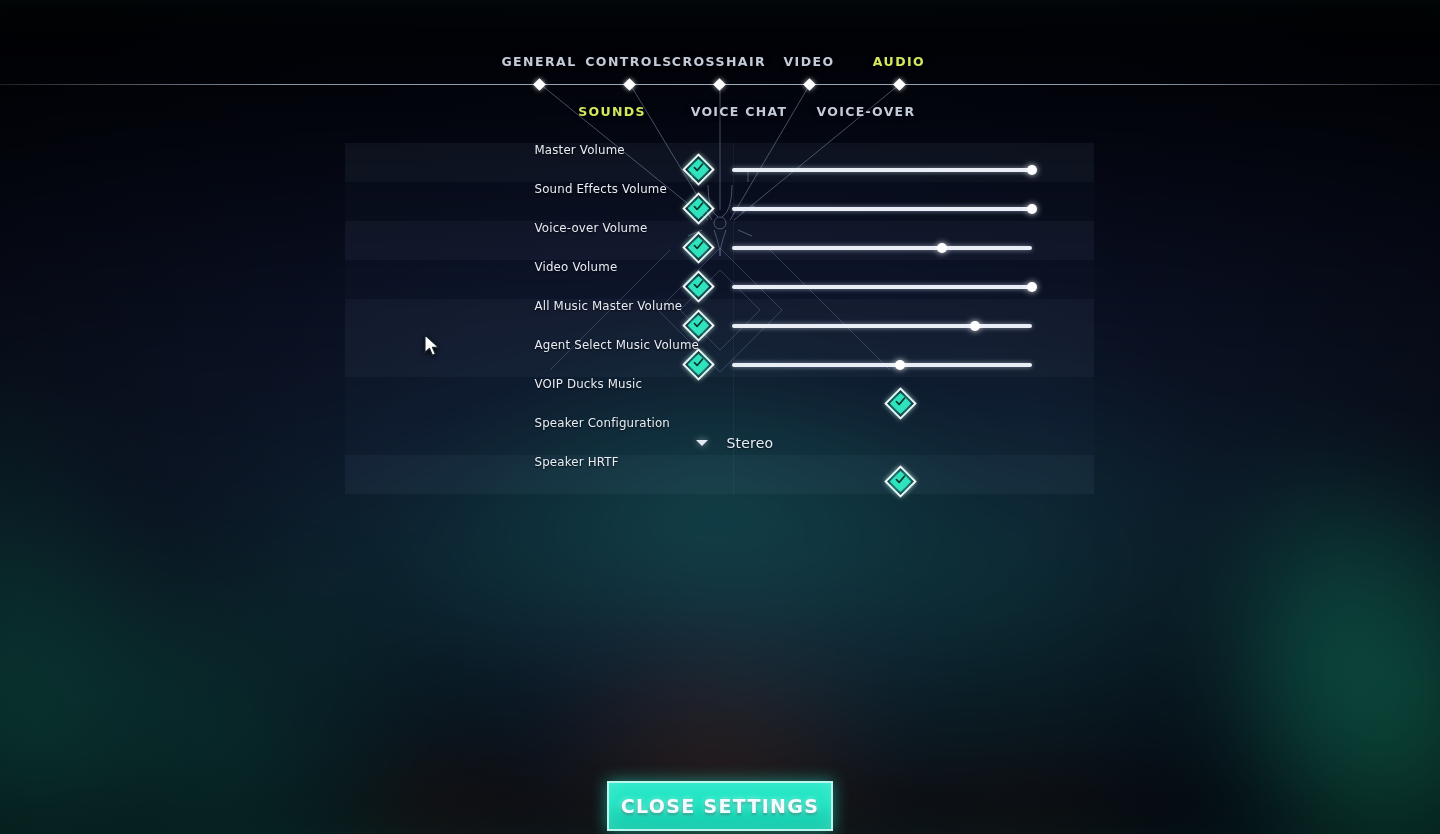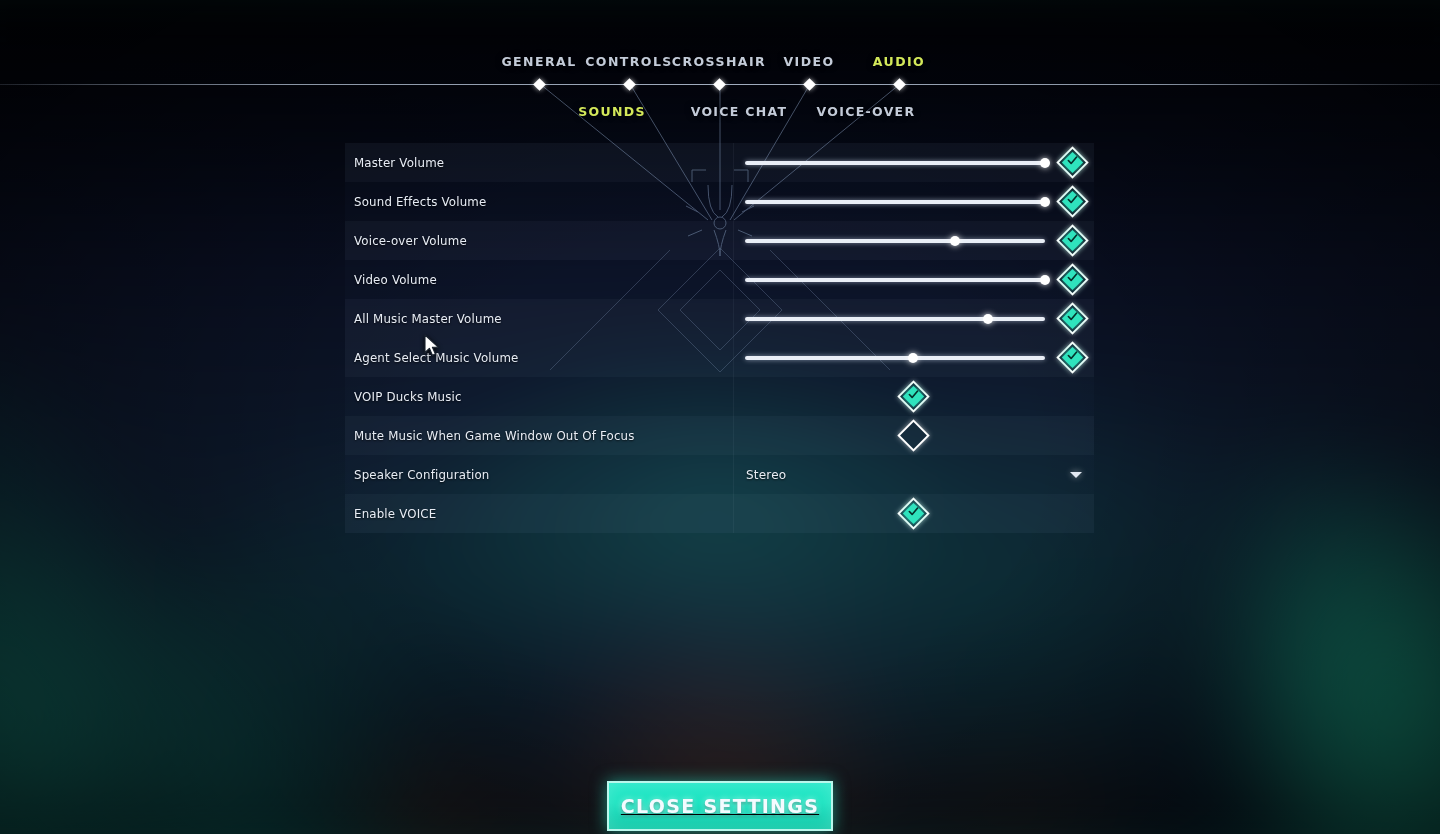--- a/index.html
+++ b/index.html
@@ -127,22 +127,22 @@
     width: 749px;
     z-index: 4;
   }
   .row {
     position: relative;
     display: flex;
     align-items: center;
     height: 39px;
     width: 749px;
   }
-  .row.alt  { background: rgba(118,140,175,0.085); }
-  .row.plain{ background: rgba(70,95,140,0.045); }
+  .row.alt  { background: rgba(118,140,175,0.085); flex-direction: column; }
+  .row.plain{ background: rgba(70,95,140,0.045); flex-direction: column; }
   .row.hover{ background: rgba(175,195,225,0.175); }
 
   .row-label {
     width: 388px;
     padding-left: 9px;
     font-size: 11.8px;
     font-weight: 400;
     color: #e8edf5;
     letter-spacing: 0.18px;
     white-space: nowrap;
@@ -226,24 +226,24 @@
   .center-check {
     position: absolute;
     left: 168px;
     top: 50%;
     margin-top: -12.5px;
   }
 
   
   .dd-value {
     position: absolute;
-    left: 13px;
+    left: 7px;
     top: 50%;
     transform: translateY(-50%);
-    font-size: 12px;
+    font-size: 14px;
     color: #e8edf5;
     letter-spacing: 0.2px;
     text-shadow: 0 1px 2px rgba(0,0,0,0.7);
     text-align: right;
   }
   .dd-arrow {
     position: absolute;
     right: 12px;
     top: 50%;
     margin-top: -3px;
@@ -260,21 +260,20 @@
     left: 607px; top: 781px;
     width: 226px; height: 50px;
     background: linear-gradient(180deg, #23e8c8 0%, #1ee4c2 42%, #16d6b6 68%, #0ec9a8 100%);
     border: 2px solid #b9f7ec;
     box-shadow: 0 0 16px rgba(34,230,200,0.55), inset 0 0 18px rgba(255,255,255,0.18);
     display: flex;
     align-items: center;
     justify-content: center;
     z-index: 6;
     cursor: pointer;
-    text-decoration: underline;
   }
   #closebtn span {
     font-size: 19px;
     font-weight: 700;
     letter-spacing: 1.3px;
     color: #f4fbff;
     text-shadow: 0 0 6px rgba(255,255,255,0.6), 0 2px 3px rgba(0,70,60,0.5);
   }
 
   
@@ -453,39 +452,30 @@
         <div class="row-ctrl">
           <div class="diamond center-check">
             <div class="outer"></div>
             <div class="inner"></div>
             <svg class="tick" viewBox="0 0 12 12">
               <path d="M1.5 6 L4.5 9.2 L10.5 2.2" fill="none" stroke="#04302a" stroke-width="1.8" stroke-linecap="round" stroke-linejoin="round"></path>
             </svg>
           </div>
         </div>
       </div>
-      <div class="row alt">
-        <div class="row-label">Mute Music When Game Window Out Of Focus</div>
-        <div class="vdiv"></div>
-        <div class="row-ctrl">
-          <div class="diamond off center-check">
-            <div class="outer"></div>
-          </div>
-        </div>
-      </div>
       <div class="row plain">
         <div class="row-label">Speaker Configuration</div>
         <div class="vdiv"></div>
         <div class="row-ctrl">
           <div class="dd-value">Stereo</div>
           <div class="dd-arrow"></div>
         </div>
       </div>
       <div class="row alt">
-        <div class="row-label">Enable VOICE</div>
+        <div class="row-label">Speaker HRTF</div>
         <div class="vdiv"></div>
         <div class="row-ctrl">
           <div class="diamond center-check">
             <div class="outer"></div>
             <div class="inner"></div>
             <svg class="tick" viewBox="0 0 12 12">
               <path d="M1.5 6 L4.5 9.2 L10.5 2.2" fill="none" stroke="#04302a" stroke-width="1.8" stroke-linecap="round" stroke-linejoin="round"></path>
             </svg>
           </div>
         </div>

